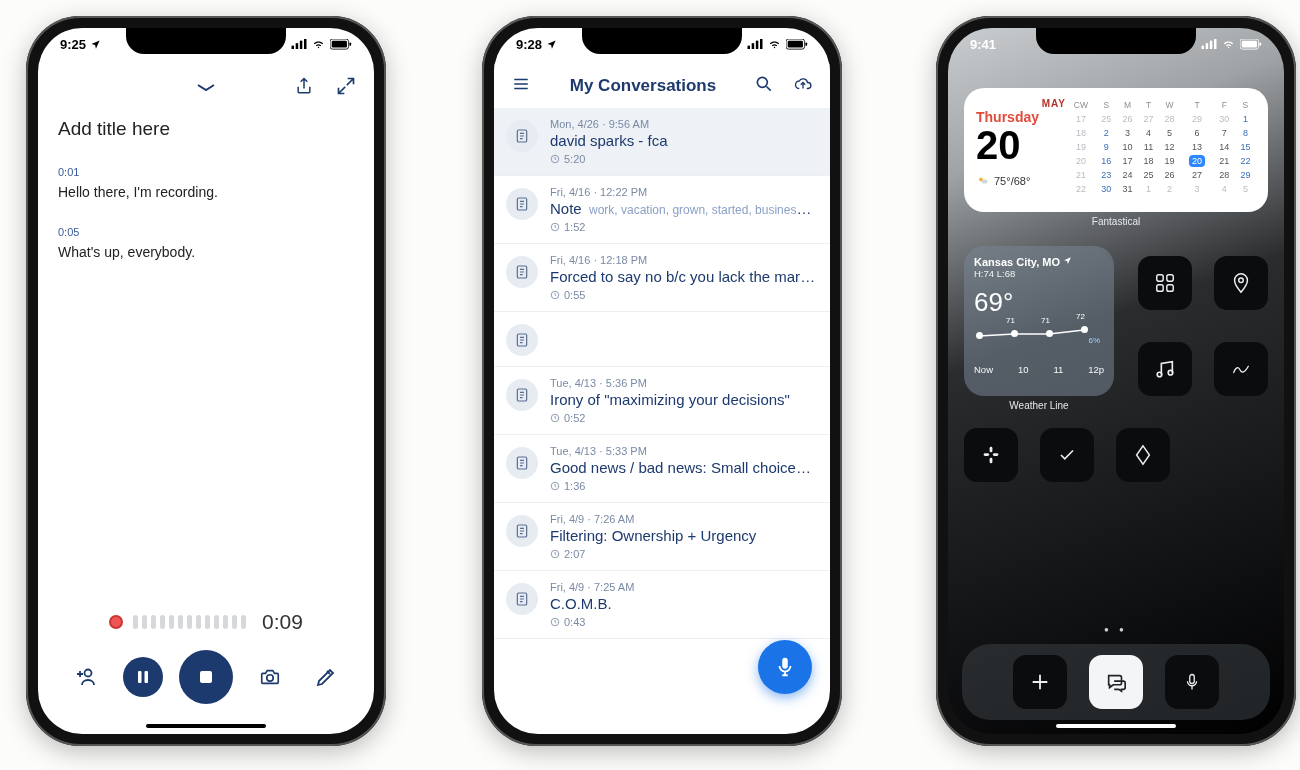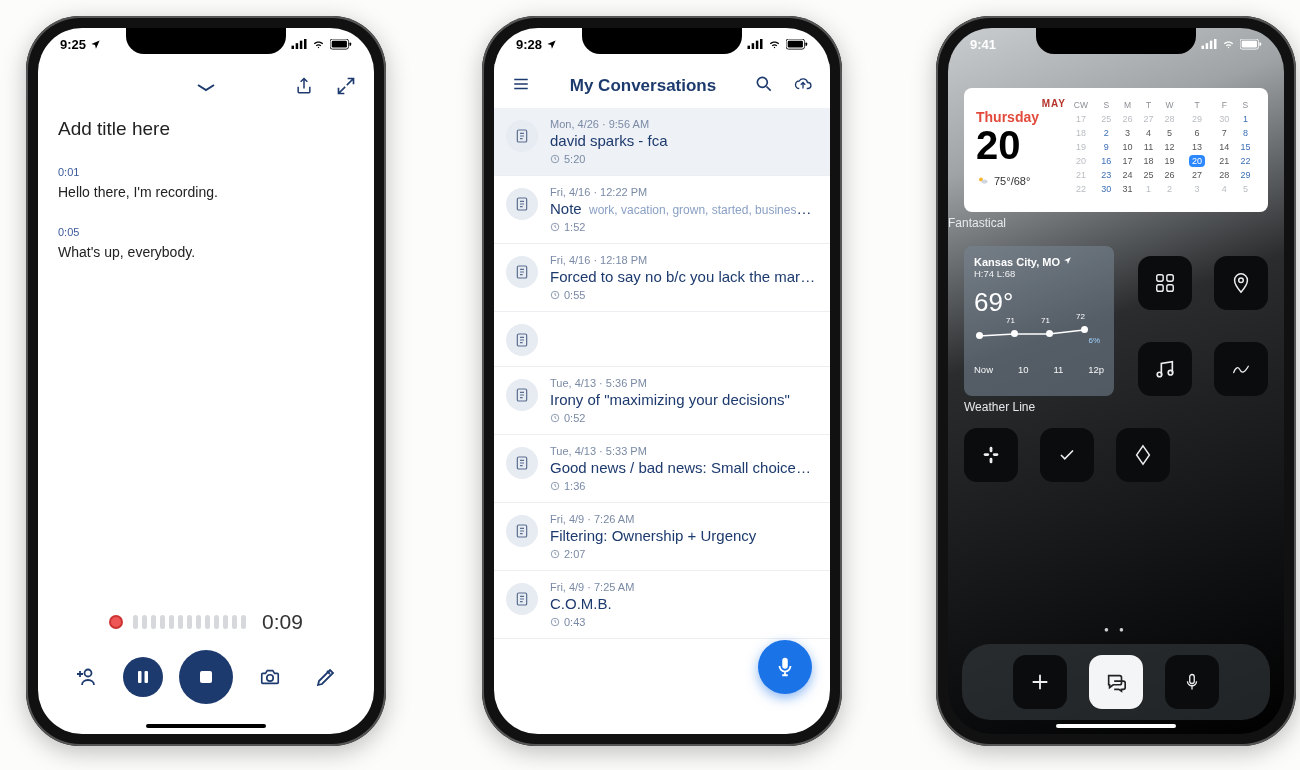--- a/index.html
+++ b/index.html
@@ -67,35 +67,35 @@
   .p2 .icn { flex:0 0 32px; width:32px; height:32px; border-radius:50%; background:#e7ebf2; display:flex; align-items:center; justify-content:center; color:#5a6e8f; margin-top:2px; }
   .p2 .meta { flex:1; min-width:0; }
   .p2 .date { font-size:11px; color:#7a8aa5; }
   .p2 .name { font-size:15px; color:#1d3a6e; font-weight:500; white-space:nowrap; overflow:hidden; text-overflow:ellipsis; margin-top:2px; }
   .p2 .tags { font-size:12px; color:#8aa0c4; margin-left:4px; font-weight:400; }
   .p2 .dur { font-size:11px; color:#7a8aa5; margin-top:4px; display:flex; align-items:center; gap:4px; }
   .p2 .fab { position:absolute; right:18px; bottom:40px; width:54px; height:54px; border-radius:50%; background:#1b73e8; display:flex; align-items:center; justify-content:center; color:#fff; box-shadow:0 4px 12px rgba(27,115,232,.5); }
 
   
   .p3 .screen { background: linear-gradient(160deg,#c9cdd0 0%, #9fa3a6 18%, #2a2c2e 42%, #0f1012 78%, #000 100%); }
-  .p3 .widget { position:absolute; border-radius:8px; }
+  .p3 .widget { position:absolute; border-radius:20px; }
   .p3 .cal { top:60px; left:16px; right:16px; height:124px; background:#fff; padding:10px 12px; display:flex; }
   .p3 .cal-left { flex:0 0 90px; display:flex; flex-direction:column; }
   .p3 .cal-month { font-size:10px; font-weight:700; color:#b5332a; letter-spacing:1px; text-align:right; }
   .p3 .cal-down { font-size:14px; font-weight:700; color:#e24a3b; }
   .p3 .cal-day { font-size:40px; font-weight:700; color:#000; line-height:1; }
   .p3 .cal-temp { font-size:11px; color:#333; margin-top:10px; display:flex; align-items:center; gap:4px; }
   .p3 .cal-grid { flex:1; font-size:9px; color:#555; }
   .p3 .cal-grid table { width:100%; border-collapse:collapse; }
   .p3 .cal-grid th { font-weight:500; color:#8a8e94; padding:2px 0; font-size:8.5px; }
   .p3 .cal-grid td { text-align:center; padding:2px 0; }
   .p3 .cal-grid td.dim { color:#b8bcc2; }
   .p3 .cal-grid td.today span { background:#2d88ff; color:#fff; border-radius:4px; padding:1px 3px; }
   .p3 .cal-grid td.wknd { color:#3b6fb5; }
-  .p3 .wlabel { position:absolute; font-size:12px; color:#e6e9ec; width:100%; text-align:left; }
+  .p3 .wlabel { position:absolute; font-size:10px; color:#e6e9ec; width:100%; text-align:center; }
   .p3 .weather { top:218px; left:16px; width:150px; height:150px; background:rgba(120,135,150,.55); backdrop-filter:blur(6px); padding:10px; color:#fff; }
   .p3 .w-loc { font-size:11px; font-weight:600; }
   .p3 .w-hl { font-size:9.5px; opacity:.9; }
   .p3 .w-temp { font-size:26px; font-weight:500; margin-top:8px; }
   .p3 .w-line { position:relative; height:24px; margin-top:4px; }
   .p3 .w-line .dot { position:absolute; width:7px; height:7px; border-radius:50%; background:#fff; }
   .p3 .w-hours { display:flex; justify-content:space-between; font-size:9.5px; margin-top:18px; opacity:.95; }
   .p3 .app { position:absolute; width:54px; height:54px; border-radius:13px; background:#0a0c0e; display:flex; align-items:center; justify-content:center; color:#eceef1; }
   .p3 .dock { position:absolute; bottom:14px; left:14px; right:14px; height:76px; border-radius:28px; background:rgba(60,65,70,.55); display:flex; align-items:center; justify-content:center; gap:22px; }
   .p3 .dock .app { position:static; }

